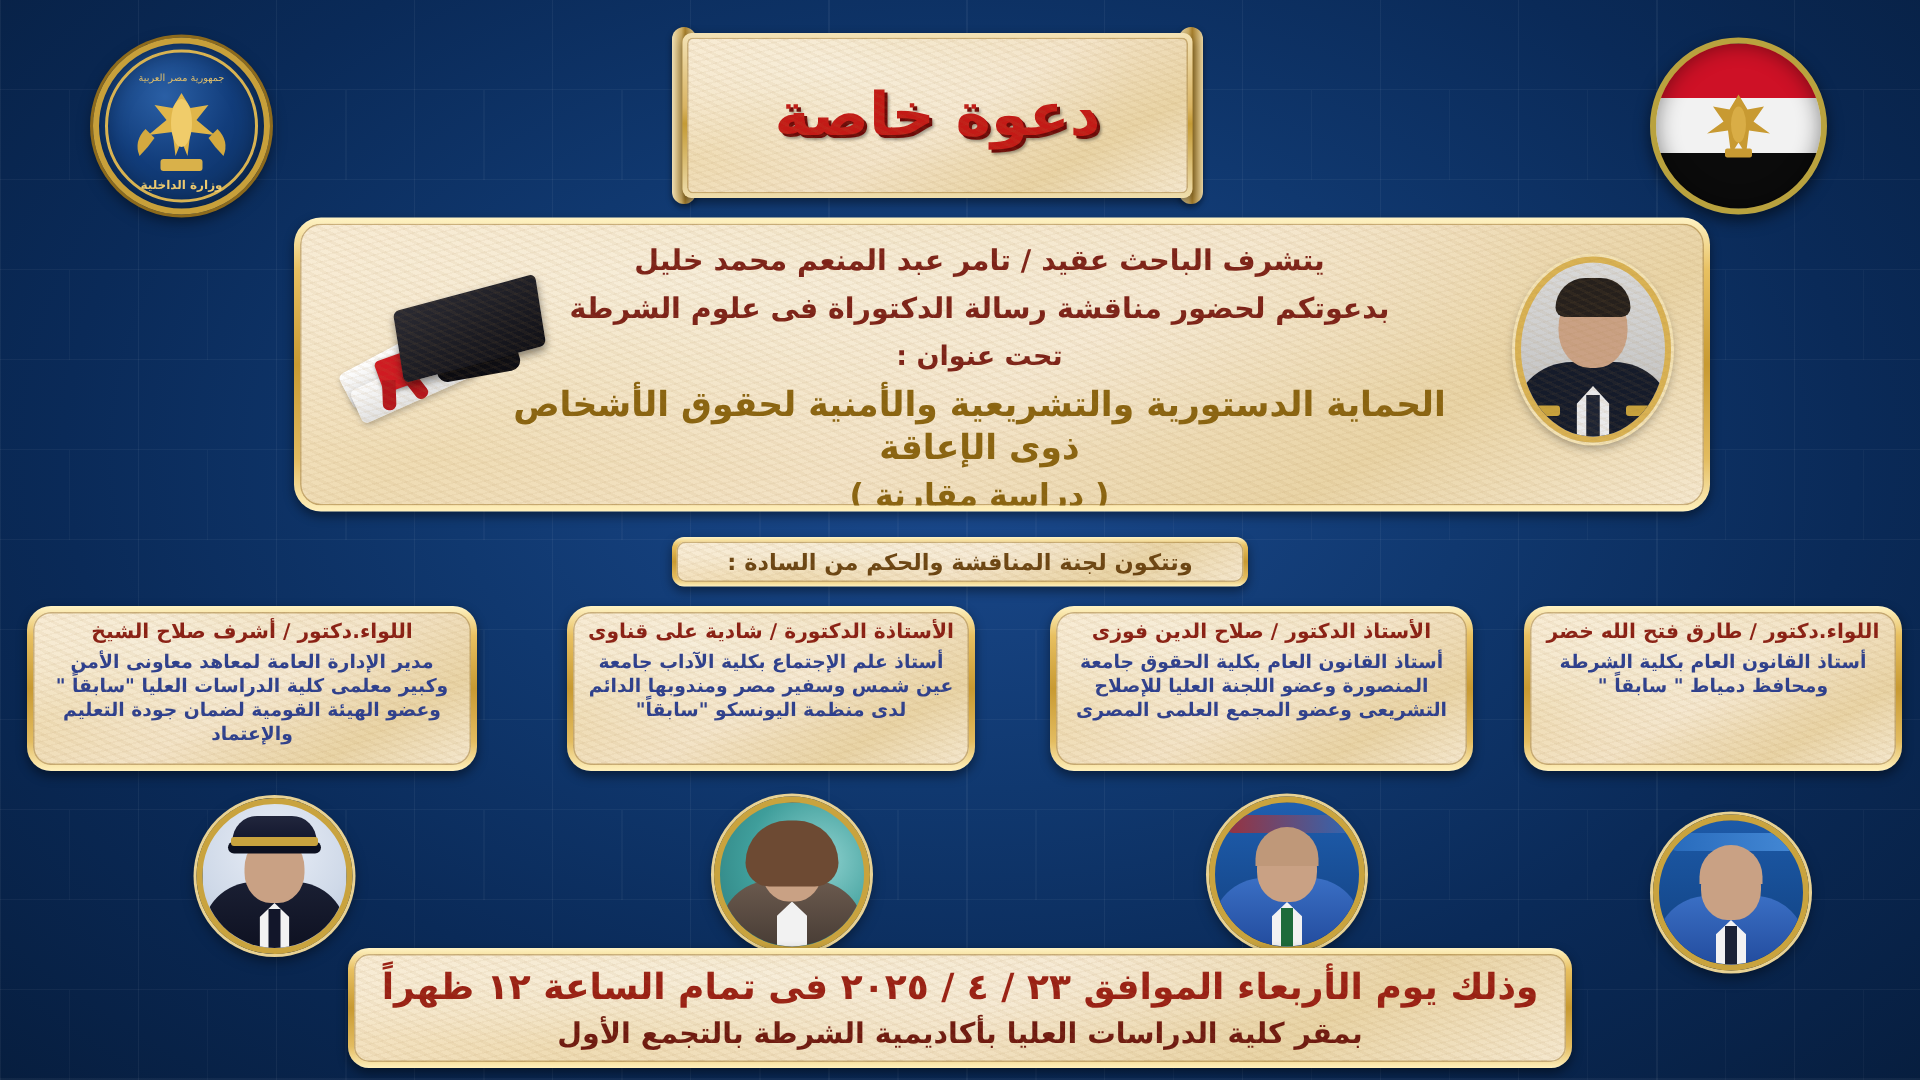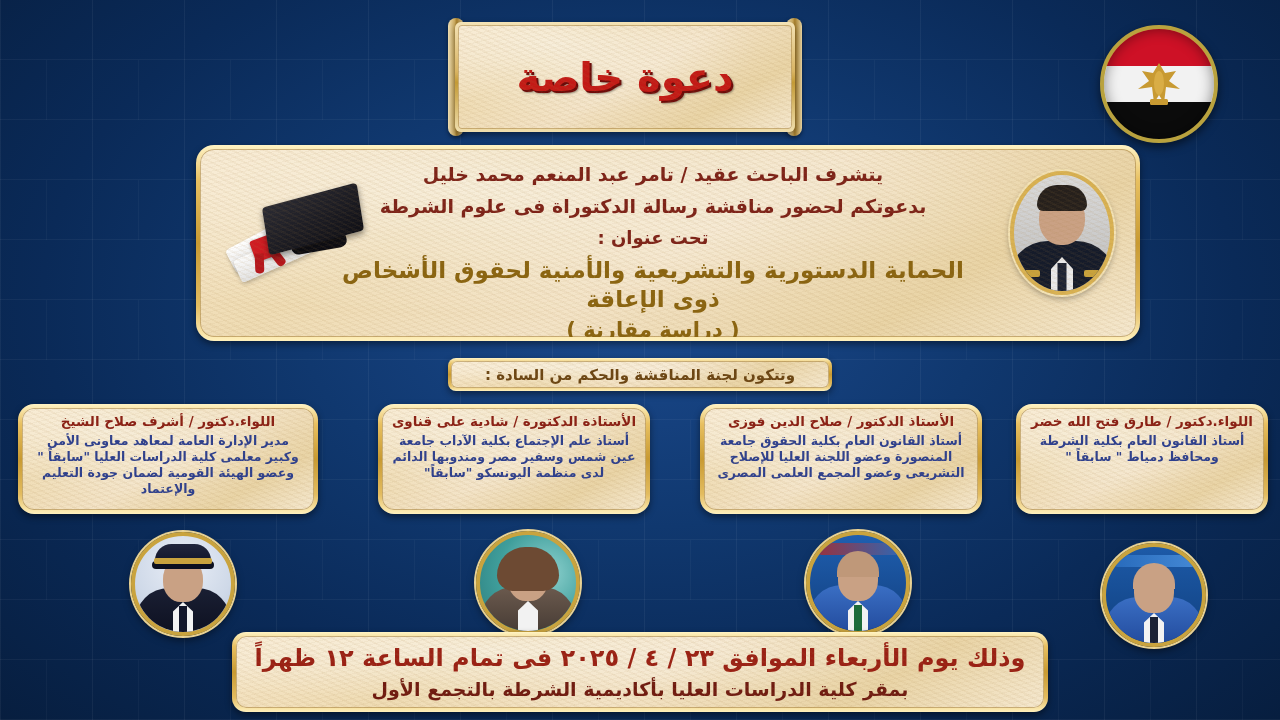--- a/index.html
+++ b/index.html
@@ -204,20 +204,32 @@
   #date-banner { left: 232px; top: 632px; width: 816px; height: 80px; border-radius: 14px; }
   #date-banner > .inner { border-radius: 10px; display:flex; flex-direction:column; align-items:center; justify-content:center; gap:6px;}
   #date-line1 { font-size: 24px; font-weight: bold; color:#9a2014; letter-spacing:0.5px;}
   #date-line2 { font-size: 19px; font-weight: bold; color:#6f1a10;}
 </style>
 </head>
 <body>
 
 <div id="poster">
 
+  <div id="moi-emblem" class="emblem">
+    <svg width="104" height="104" viewBox="0 0 104 104">
+      <circle cx="52" cy="52" r="50" fill="none" stroke="#d8b352" stroke-width="2"></circle>
+      <path d="M52 30 L58 40 L70 38 L62 48 L74 58 L58 56 L56 72 L52 62 L48 72 L46 56 L30 58 L42 48 L34 38 L46 40 Z" fill="#e0b64a"></path>
+      <ellipse cx="52" cy="50" rx="7" ry="16" fill="#f0cc6a"></ellipse>
+      <path d="M28 54 q-8 8 -4 18 q6 -6 10 -12 Z" fill="#d4a93f"></path>
+      <path d="M76 54 q8 8 4 18 q-6 -6 -10 -12 Z" fill="#d4a93f"></path>
+      <rect x="38" y="74" width="28" height="8" rx="2" fill="#d9b14a"></rect>
+      <text x="52" y="22" font-size="6.5" fill="#e3c069" text-anchor="middle">جمهورية مصر العربية</text>
+      <text x="52" y="94" font-size="8" fill="#ecc96f" text-anchor="middle" font-weight="bold">وزارة الداخلية</text>
+    </svg>
+  </div>
 
   <div id="flag-emblem" class="emblem">
     <svg width="70" height="70" viewBox="0 0 70 70">
       <path d="M35 14 L41 24 L52 22 L45 32 L56 40 L42 38 L40 54 L35 46 L30 54 L28 38 L14 40 L25 32 L18 22 L29 24 Z" fill="#c89a32"></path>
       <rect x="26" y="50" width="18" height="6" rx="1.5" fill="#c89a32"></rect>
       <ellipse cx="35" cy="34" rx="5" ry="12" fill="#d9ad46"></ellipse>
     </svg>
   </div>
 
   <div class="scroll-roll" id="roll-right"></div>

